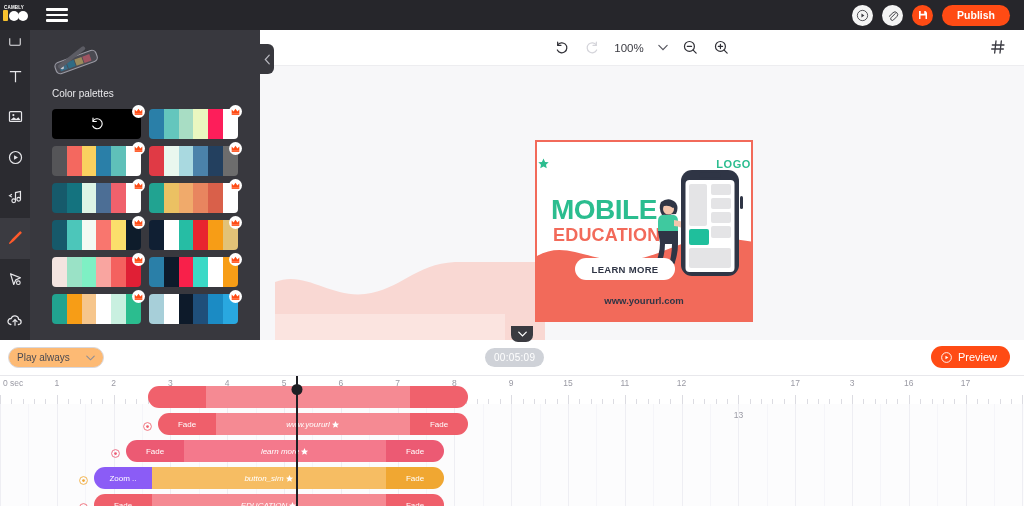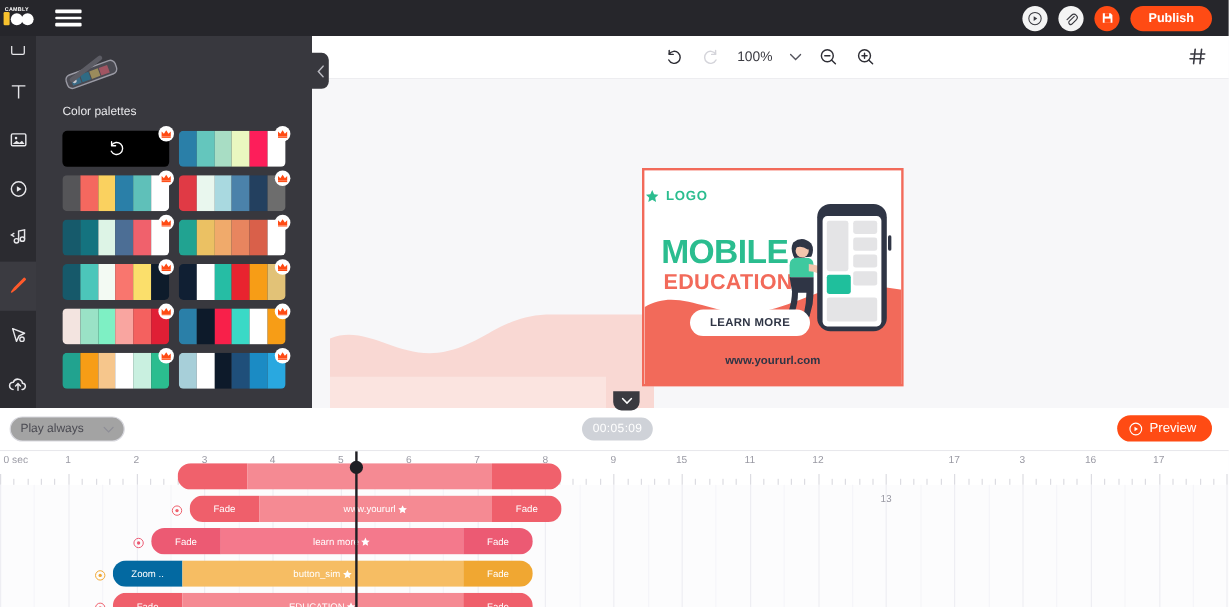--- a/index.html
+++ b/index.html
@@ -124,21 +124,21 @@
   .bg-wave-left {
     position: absolute; left: 15px; top: 170px; width: 270px; height: 110px;
     overflow: hidden;
   }
   .ad {
     position: absolute; left: 275px; top: 74px; width: 218px; height: 182px;
     background: #fff; border: 2px solid #f26a5a; overflow: hidden;
   }
   .ad-logo {
     position: absolute; top: 15px; left: 0; width: 100%;
-    display: flex; align-items: center; justify-content: flex-start; gap: 5px;
+    display: flex; align-items: center; justify-content: space-between; gap: 5px;
   }
   .ad-logo-text { font-size: 11px; font-weight: bold; color: #2bbd8f; letter-spacing: .6px; }
   .ad-title {
     position: absolute; top: 52px; left: 14px;
     font-size: 28px; font-weight: bold; color: #2bbd8f; letter-spacing: -.5px;
   }
   .ad-sub {
     position: absolute; top: 83px; left: 16px;
     font-size: 18px; font-weight: bold; color: #f26a5a; letter-spacing: .2px;
   }
@@ -163,21 +163,21 @@
     z-index: 6;
   }
 
   
   .tl-controls {
     position: absolute; top: 340px; left: 0; width: 1024px; height: 36px;
     background: #fff; border-bottom: 1px solid #e8e8ec;
   }
   .play-select {
     position: absolute; left: 8px; top: 7px; width: 96px; height: 21px;
-    border: 1px solid #d8d8de; border-radius: 11px; background: #a3a3a3;
+    border: 1px solid #d8d8de; border-radius: 11px; background: #fdba74;
     display: flex; align-items: center; padding: 5px 8px; cursor: pointer;
   }
   .play-select-label { font-size: 10px; color: #4a4a52; }
   .smart-btn {
     position: absolute; left: 116px; top: 7px; height: 21px; padding: 0 14px;
     border-radius: 11px; background: #2e2e34; color: #fff; font-size: 10px;
     display: flex; align-items: center; cursor: pointer;
   }
   .timecode {
     position: absolute; left: 485px; top: 8px; height: 19px; padding: 0 9px;
@@ -217,21 +217,21 @@
     cursor: pointer;
   }
   .clip {
     position: absolute; height: 22px; border-radius: 11px; overflow: hidden;
     display: flex; align-items: stretch; cursor: pointer;
   }
   .clip-seg {
     display: flex; align-items: center; justify-content: center;
     font-size: 8px; color: #fff; white-space: nowrap; overflow: hidden;
   }
-  .clip-mid { position: relative; gap: 1px; }
+  .clip-mid { position: relative; gap: 1px; font-style: italic; }
   .clip-star { width: 9px; height: 9px; flex: none; }
   .playhead {
     position: absolute; top: 0; width: 1.5px; background: #1f1f24; z-index: 9;
   }
   .playhead-knob {
     position: absolute; top: 8px; left: 50%; transform: translateX(-50%);
     width: 11px; height: 11px; border-radius: 50%; background: #1f1f24;
   }
 </style>
 </head>
@@ -862,21 +862,21 @@
             </div>
             <div class="clip-seg" style="background: rgb(236, 90, 115); width: 58px; flex: 0 0 58px;">Fade</div>
           </div>
           <div class="track-eye" style="left: 110px;"><svg width="11" height="11" viewBox="0 0 24 24">
               <circle cx="12" cy="12" r="8.5" fill="none" stroke="#ec5a73" stroke-width="1.8"></circle>
               <circle cx="12" cy="12" r="3" fill="#ec5a73"></circle>
             </svg></div>
         </div>
         <div class="track" style="left: 0px; top: 63px; width: 1024px;">
           <div class="clip" style="left: 94px; width: 350px;">
-            <div class="clip-seg" style="background: #0369a1; width: 58px; flex: 0 0 58px;">Zoom ..</div>
+            <div class="clip-seg" style="background: #8b5cf6; width: 58px; flex: 0 0 58px;">Zoom ..</div>
             <div class="clip-seg clip-mid" style="background: rgb(246, 189, 99); flex: 1 1 auto;">
               <span>button_sim</span>
               <svg class="clip-star" viewBox="0 0 24 24">
                 <path d="M12 2.6 L14.9 9 L21.6 9.7 L16.6 14.2 L18 20.8 L12 17.4 L6 20.8 L7.4 14.2 L2.4 9.7 L9.1 9 Z" fill="#ffffff"></path>
               </svg>
             </div>
             <div class="clip-seg" style="background: rgb(240, 167, 50); width: 58px; flex: 0 0 58px;">Fade</div>
           </div>
           <div class="track-eye" style="left: 78px;"><svg width="11" height="11" viewBox="0 0 24 24">
               <circle cx="12" cy="12" r="8.5" fill="none" stroke="#f0a732" stroke-width="1.8"></circle>

